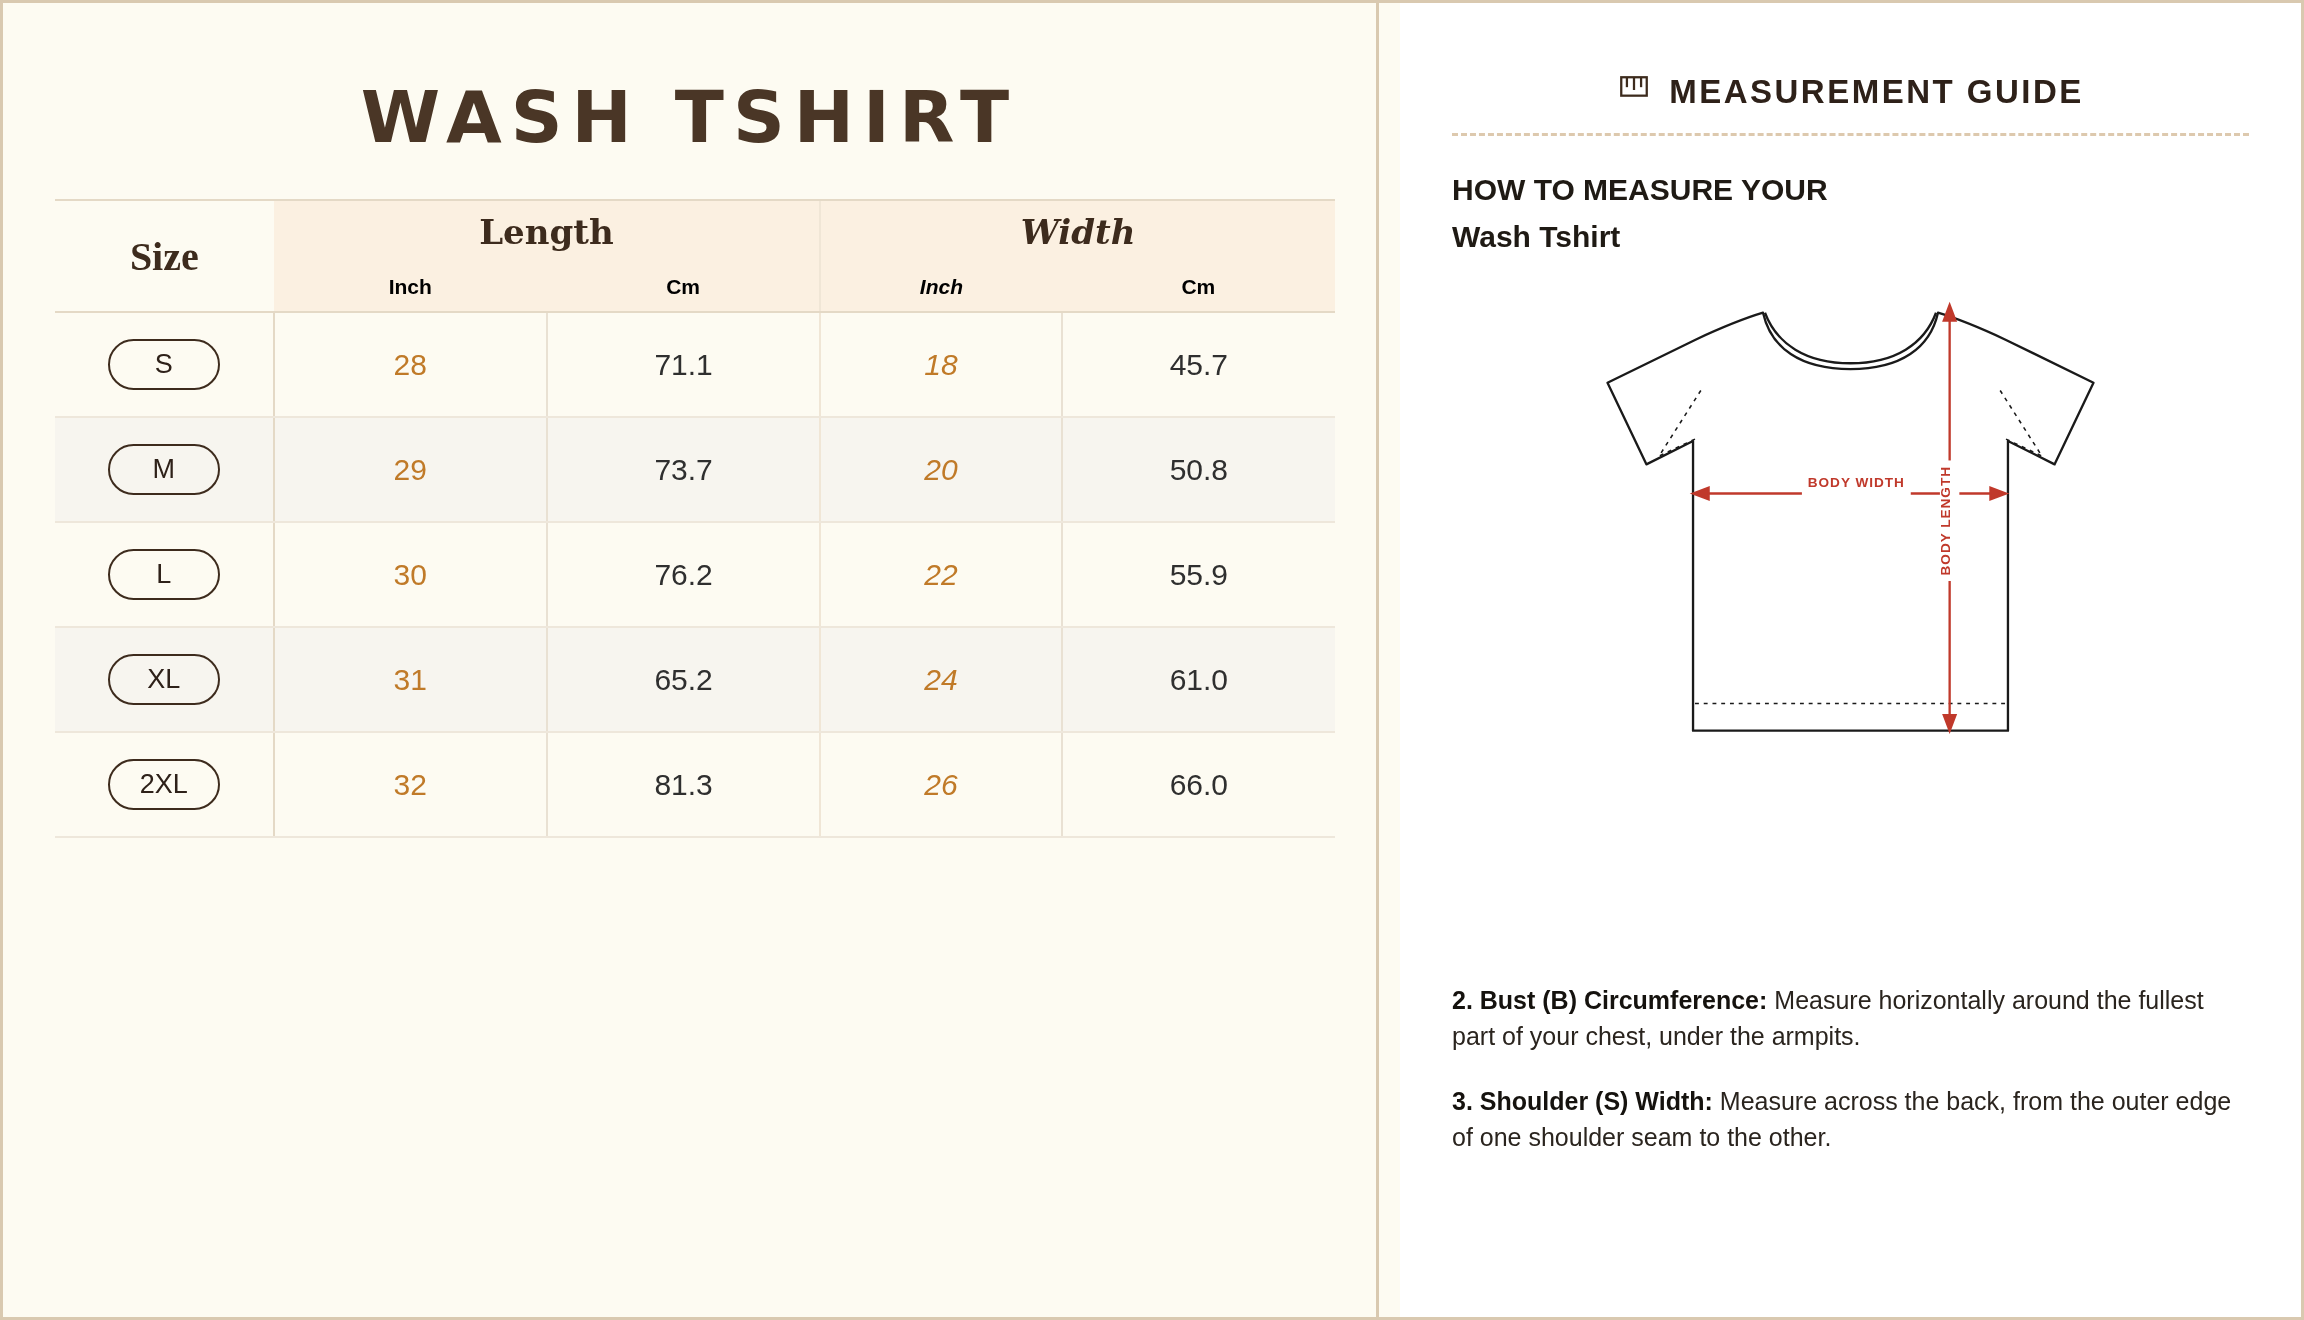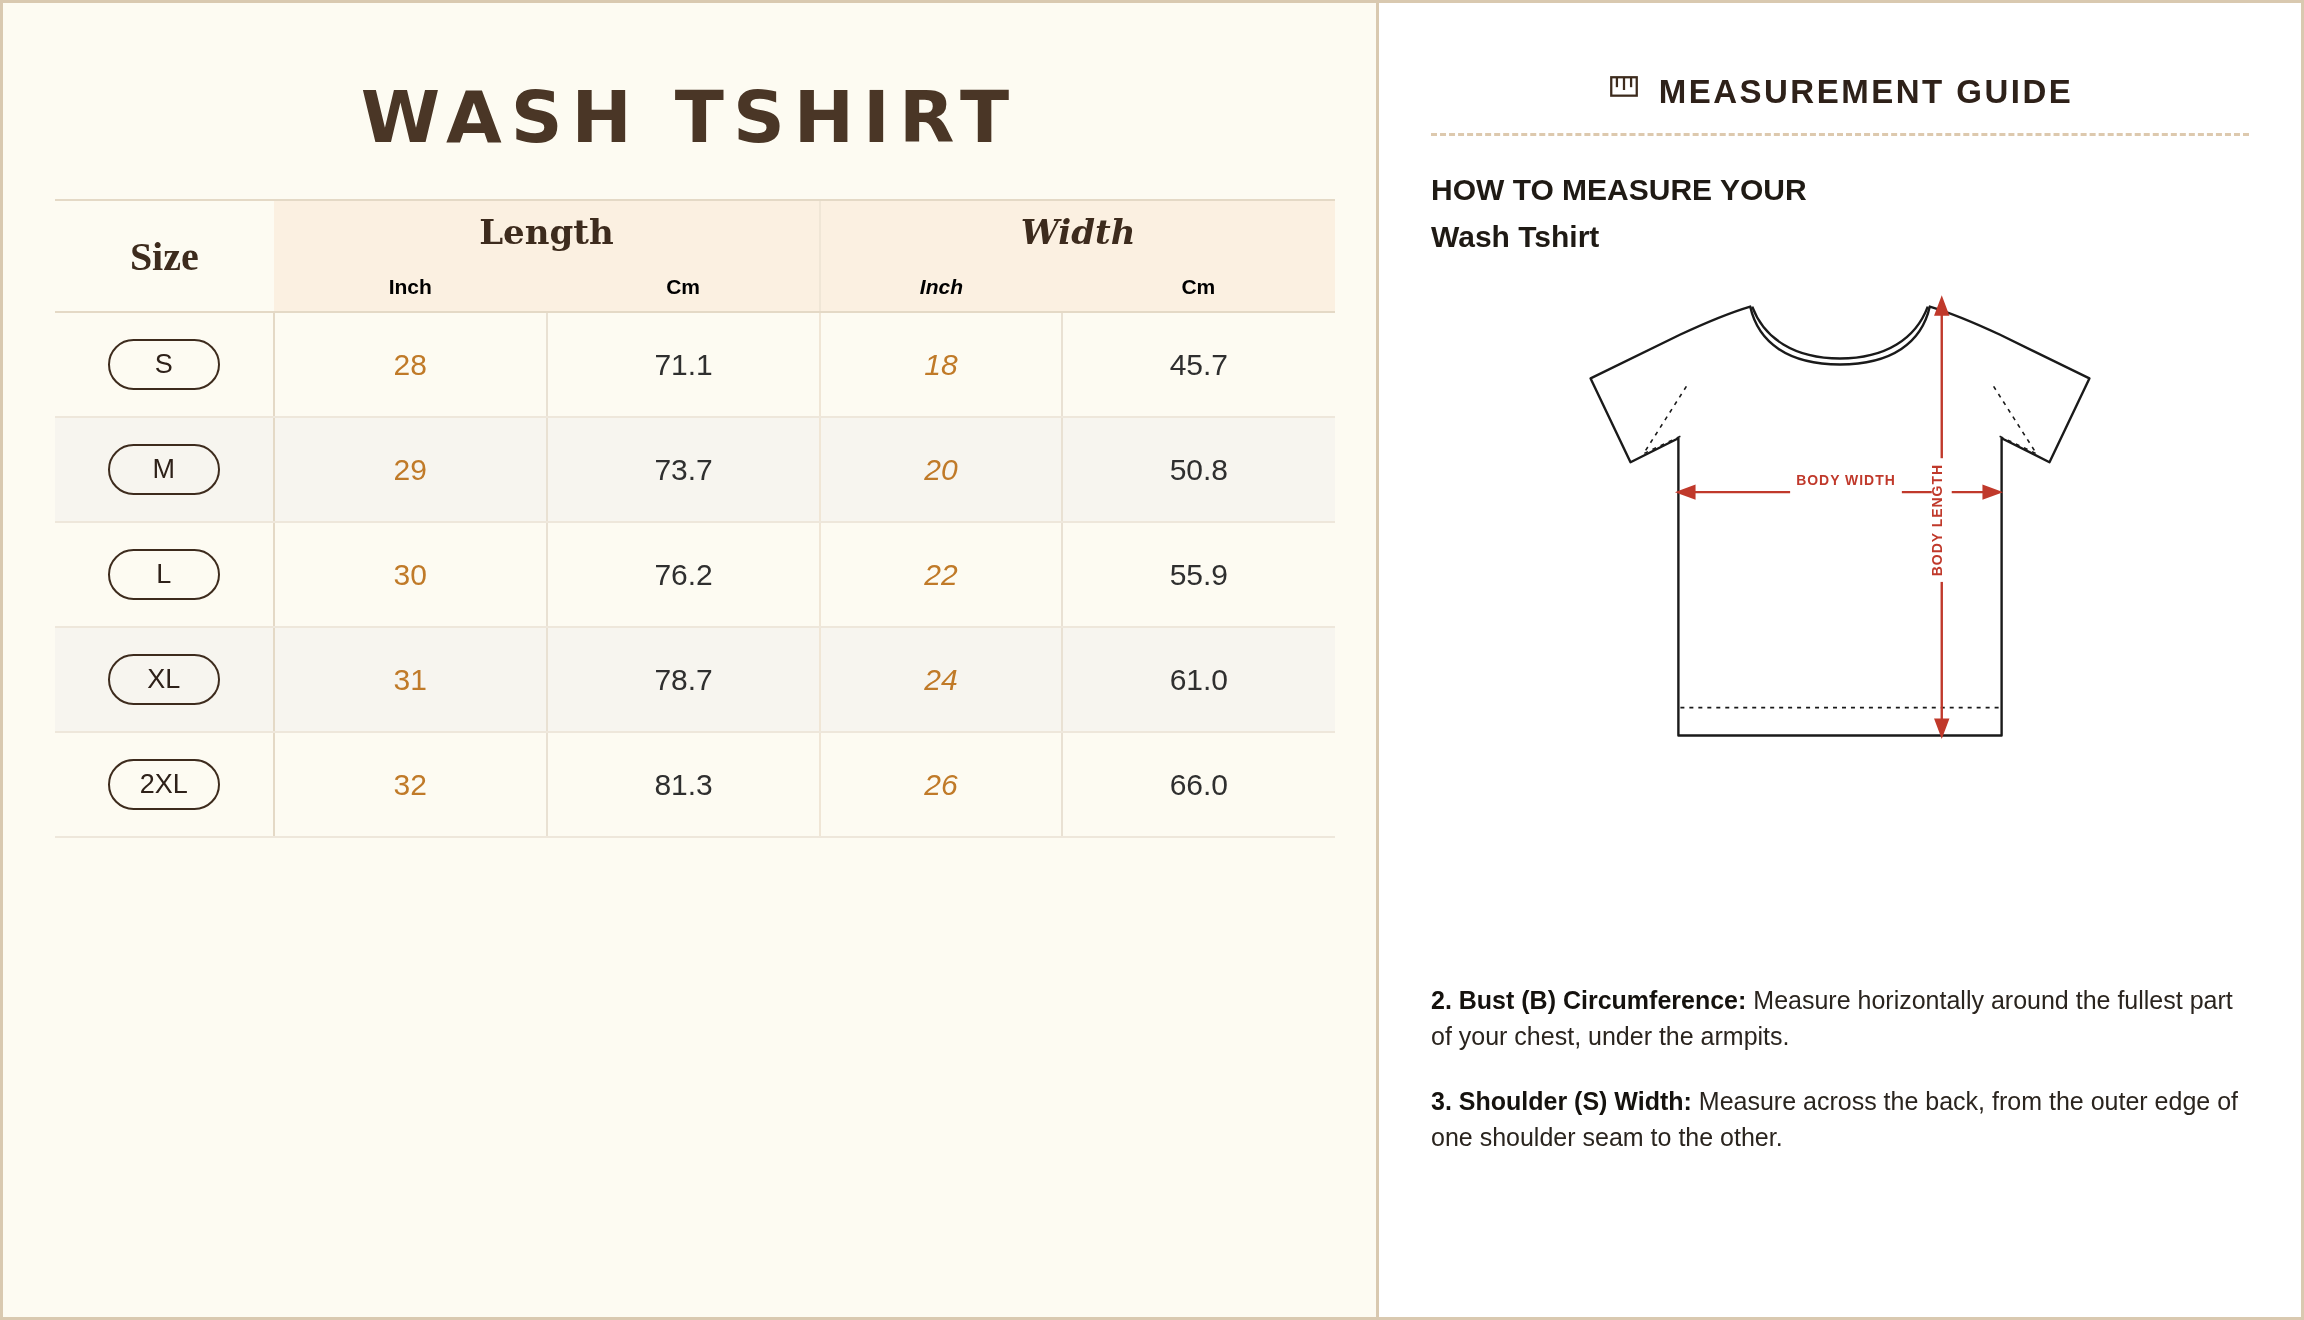--- a/index.html
+++ b/index.html
@@ -14,20 +14,21 @@
     overflow: hidden;
   }
   .page {
     position: relative;
     width: 2304px;
     height: 1320px;
     background: #fdfbf2;
     box-sizing: border-box;
     border: 3px solid #d9c9b0;
     display: flex;
+    gap: 21px;
   }
   
   .left-panel {
     width: 1376px;
     height: 100%;
     box-sizing: border-box;
     background: #fdfbf2;
     position: relative;
     border-right: 3px solid #d9c9b0;
   }
@@ -245,21 +246,21 @@
             <td class="cell cell-inch">30</td>
             <td class="cell cell-cm cell-inner-sep">76.2</td>
             <td class="cell cell-inch group-sep">22</td>
             <td class="cell cell-cm cell-inner-sep">55.9</td>
           </tr>
           <tr class="row-alt">
             <td class="cell-size">
               <span class="size-pill">XL</span>
             </td>
             <td class="cell cell-inch">31</td>
-            <td class="cell cell-cm cell-inner-sep">78.7</td>
+            <td class="cell cell-cm cell-inner-sep">65.2</td>
             <td class="cell cell-inch group-sep">24</td>
             <td class="cell cell-cm cell-inner-sep">61.0</td>
           </tr>
           <tr>
             <td class="cell-size">
               <span class="size-pill">2XL</span>
             </td>
             <td class="cell cell-inch">32</td>
             <td class="cell cell-cm cell-inner-sep">81.3</td>
             <td class="cell cell-inch group-sep">26</td>

